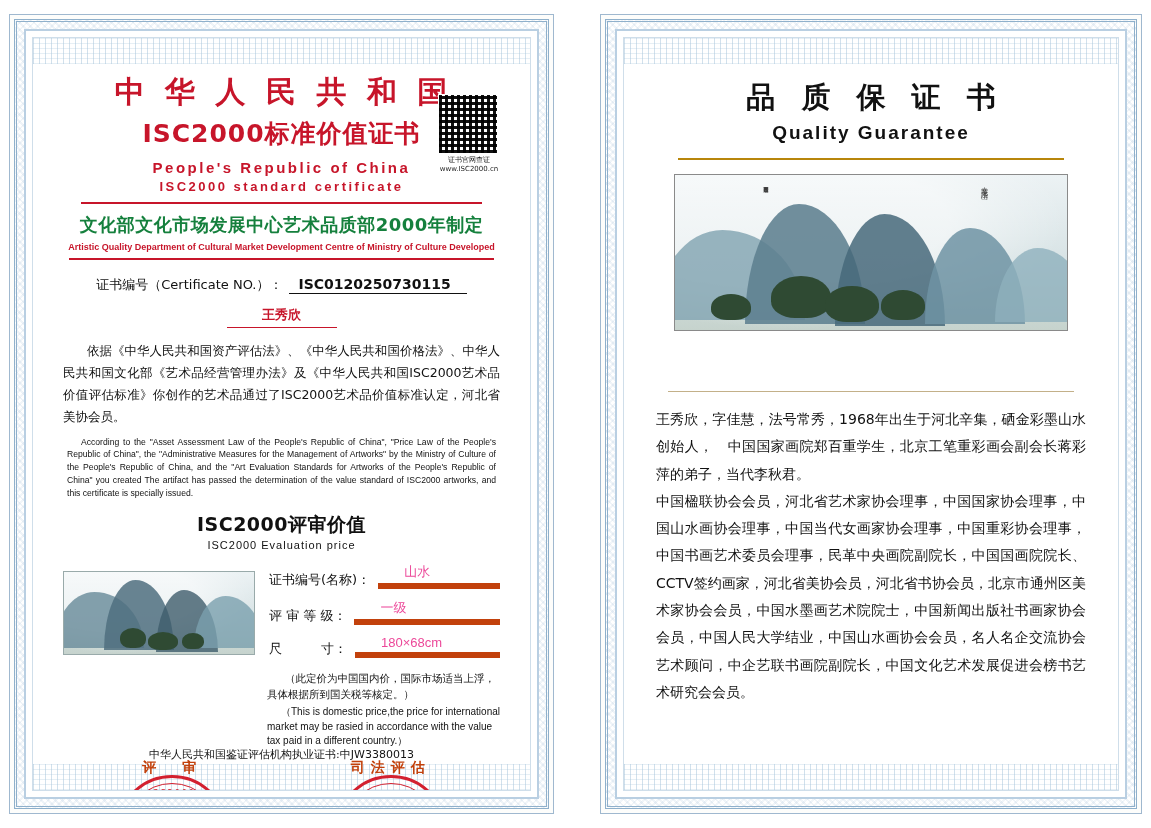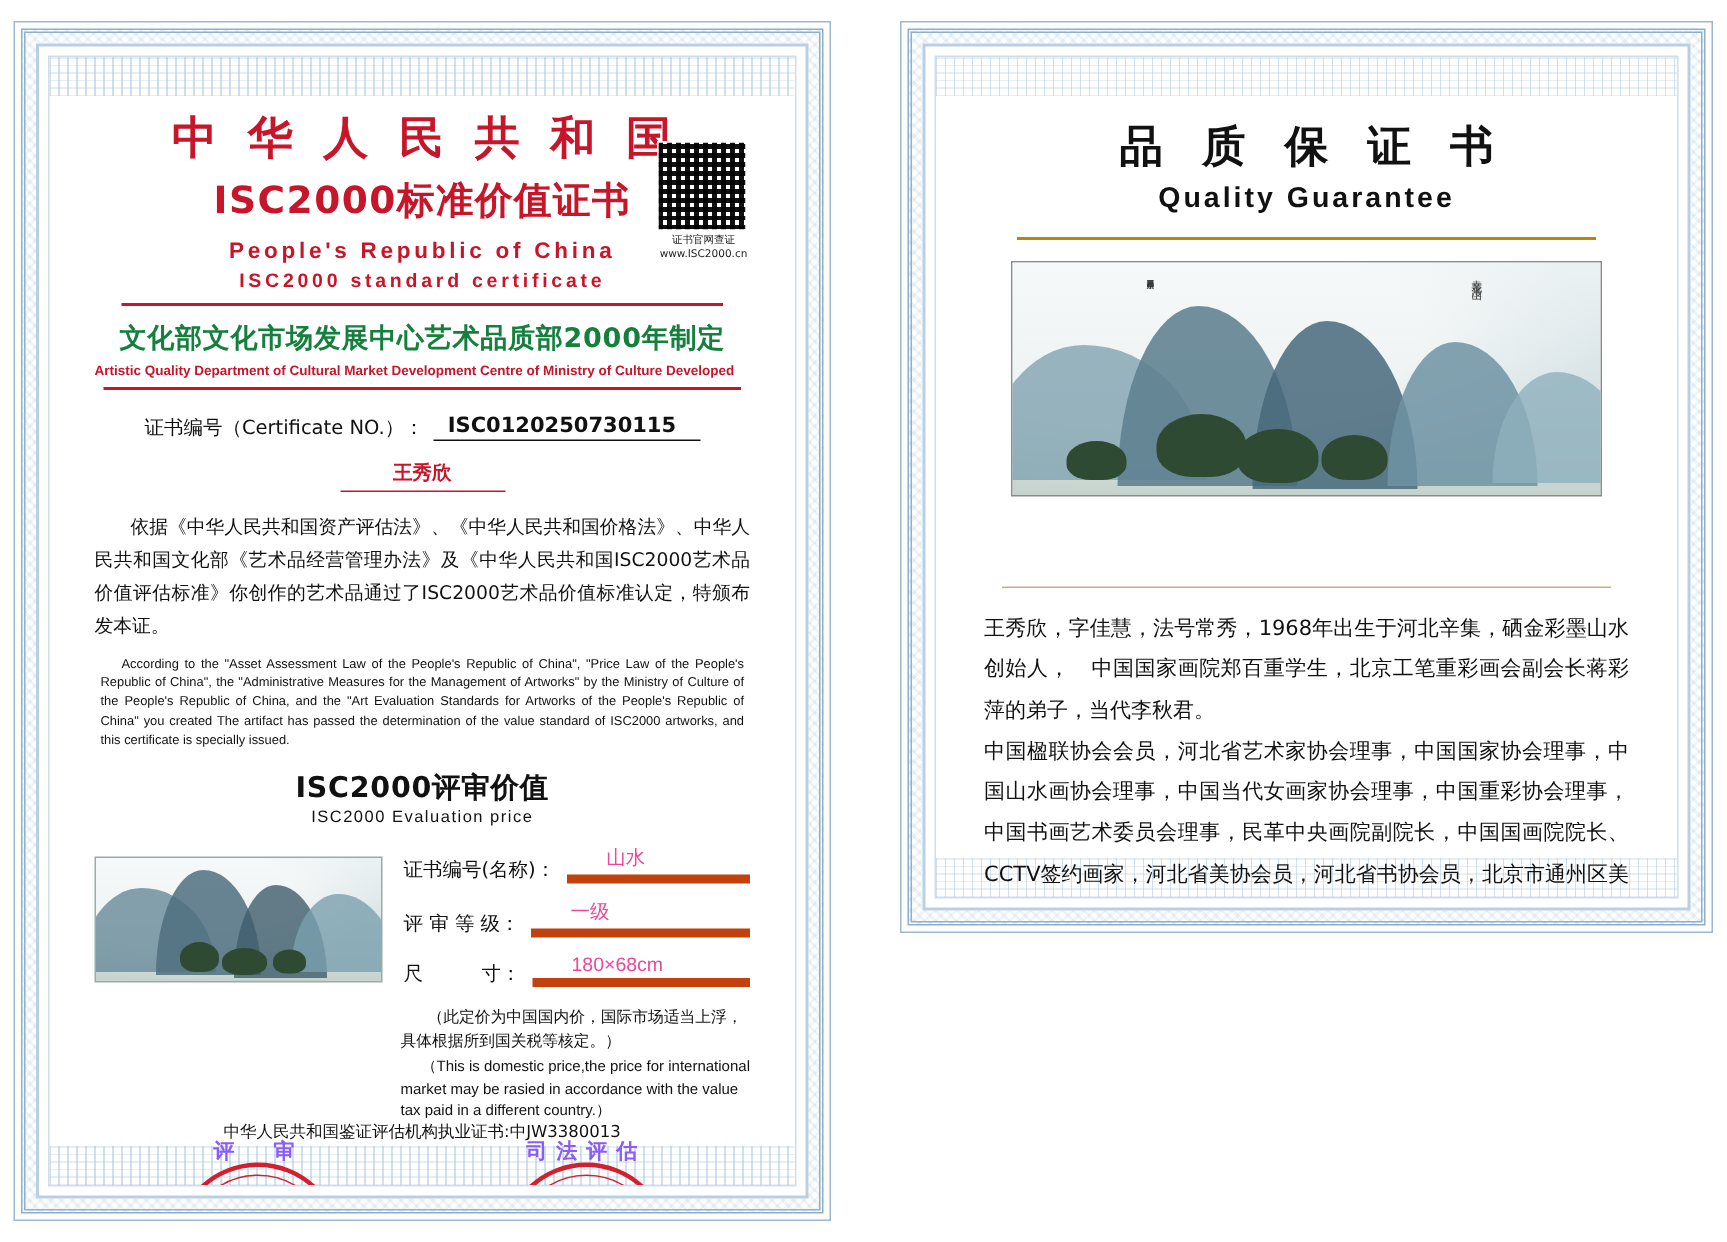--- a/index.html
+++ b/index.html
@@ -30,21 +30,21 @@
     background: #fdfdfb;
     border: 1px solid #9fb8cf;
   }
   .cert-left {
     width: 545px;
     height: 800px;
     margin: 14px 0 0 9px;
   }
   .cert-right {
     width: 542px;
-    height: 608px;
+    height: 800px;
     margin: 14px 9px 0 0;
   }
   .frame-outer {
     position: absolute;
     inset: 4px;
     border: 3px double #8fb0cb;
     background:
       repeating-linear-gradient(45deg, rgba(140,175,205,.14) 0 2px, rgba(255,255,255,0) 2px 5px),
       repeating-linear-gradient(-45deg, rgba(140,175,205,.12) 0 2px, rgba(255,255,255,0) 2px 5px),
       #ffffff;
@@ -122,21 +122,21 @@
   .dept-cn {
     text-align: center;
     color: #15803d;
     font-family: "DejaVu Sans", sans-serif;
     font-weight: bold;
     font-size: 18px;
     margin-top: 9px;
     letter-spacing: .5px;
   }
   .dept-en {
-    text-align: left;
+    text-align: center;
     color: #c7152a;
     font-size: 9px;
     font-weight: bold;
     margin-top: 5px;
   }
   .rule-red2 {
     height: 2px;
     background: #c7152a;
     margin: 6px 6px 0 6px;
   }
@@ -303,21 +303,21 @@
   }
   .seal-col {
     width: 210px;
     text-align: center;
     position: relative;
   }
   .seal-head {
     font-family: "DejaVu Sans", sans-serif;
     font-size: 14px;
     font-weight: bold;
-    color: #8b5cf6;
+    color: #c2410c;
     letter-spacing: 6px;
   }
   .seal-head-en {
     font-size: 8.5px;
     color: #b3253a;
     margin-top: 22px;
     letter-spacing: .4px;
   }
   .stamp {
     position: absolute;
@@ -462,21 +462,21 @@
         <div class="dept-en">Artistic Quality Department of Cultural Market Development Centre of Ministry of Culture Developed</div>
         <div class="rule-red2"></div>
 
         <div class="certno-row">
           <span class="certno-label">证书编号（Certificate NO.）：</span>
           <span class="certno-value">ISC0120250730115</span>
         </div>
 
         <div class="artist-name">王秀欣</div>
 
-        <div class="body-cn">依据《中华人民共和国资产评估法》、《中华人民共和国价格法》、中华人民共和国文化部《艺术品经营管理办法》及《中华人民共和国ISC2000艺术品价值评估标准》你创作的艺术品通过了ISC2000艺术品价值标准认定，特颁布发本证。</div>
+        <div class="body-cn">依据《中华人民共和国资产评估法》、《中华人民共和国价格法》、中华人民共和国文化部《艺术品经营管理办法》及《中华人民共和国ISC2000艺术品价值评估标准》你创作的艺术品通过了ISC2000艺术品价值标准认定，河北省美协会员。</div>
         <div class="body-en">According to the "Asset Assessment Law of the People's Republic of China", "Price Law of the People's Republic of China", the "Administrative Measures for the Management of Artworks" by the Ministry of Culture of the People's Republic of China, and the "Art Evaluation Standards for Artworks of the People's Republic of China" you created The artifact has passed the determination of the value standard of ISC2000 artworks, and this certificate is specially issued.</div>
 
         <div class="eval-title">ISC2000评审价值</div>
         <div class="eval-title-en">ISC2000  Evaluation  price</div>
 
         <div class="eval-area">
           <div class="eval-thumb">
             <div class="sky-wash"></div>
             <div class="ridge" style="left:-10px;bottom:6px;width:90px;height:56px;background:#6e8f9e;opacity:.85;"></div>
             <div class="ridge" style="left:40px;bottom:4px;width:70px;height:70px;background:#4f6f7f;opacity:.85;"></div>

